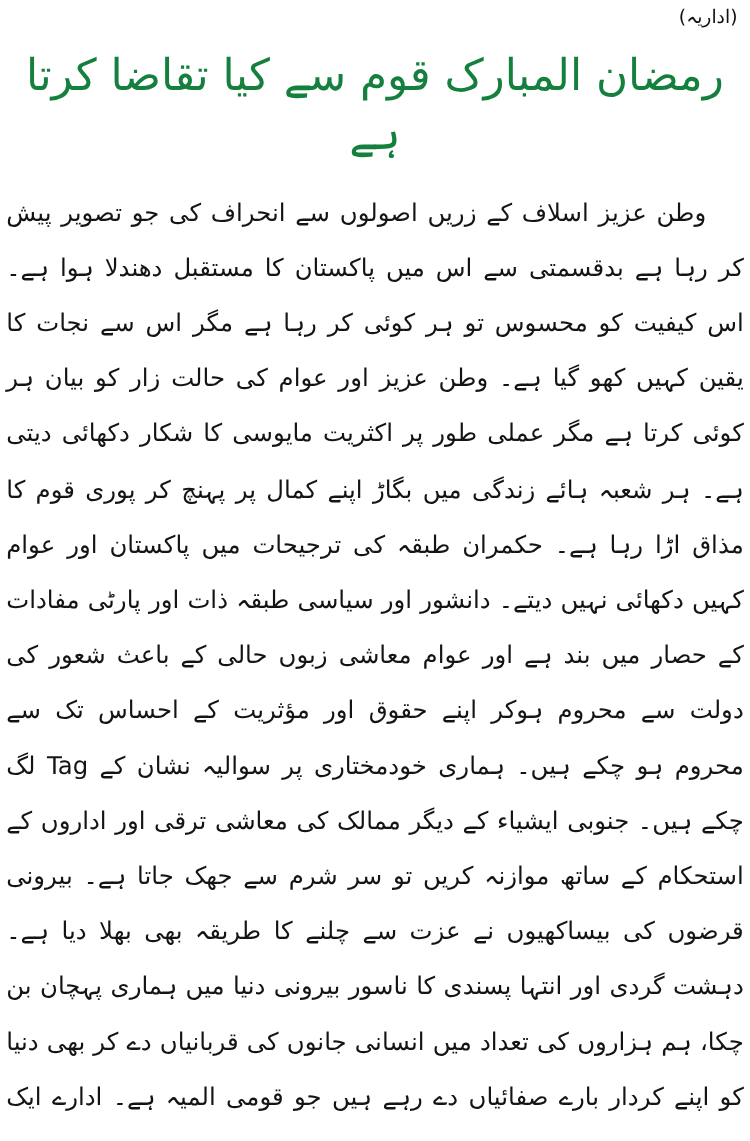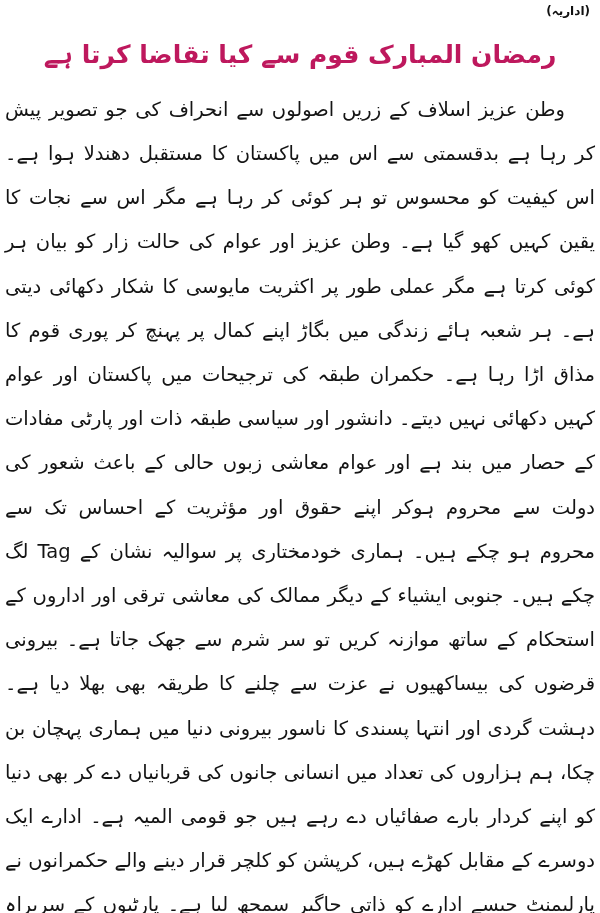--- a/index.html
+++ b/index.html
@@ -15,32 +15,32 @@
     background: #ffffff;
     color: #111111;
     direction: rtl;
     overflow: hidden;
     font-family: "DejaVu Sans", "Liberation Serif", sans-serif;
   }
   .corner-label {
     position: absolute;
     top: 4px;
     right: 10px;
-    font-size: 12px;
-    font-weight: bold;
+    font-size: 15px;
+    font-weight: normal;
     color: #111111;
     direction: rtl;
   }
   .article-title {
     margin: 38px 20px 16px 20px;
     text-align: center;
-    font-size: 25px;
+    font-size: 35px;
     line-height: 1.35;
-    font-weight: bold;
-    color: #be185d;
+    font-weight: normal;
+    color: #15803d;
     direction: rtl;
   }
   .article-body {
     padding: 0 5px;
     font-size: 19.5px;
     line-height: 44.2px;
     text-align: justify;
     text-justify: inter-word;
     color: #141414;
     direction: rtl;

